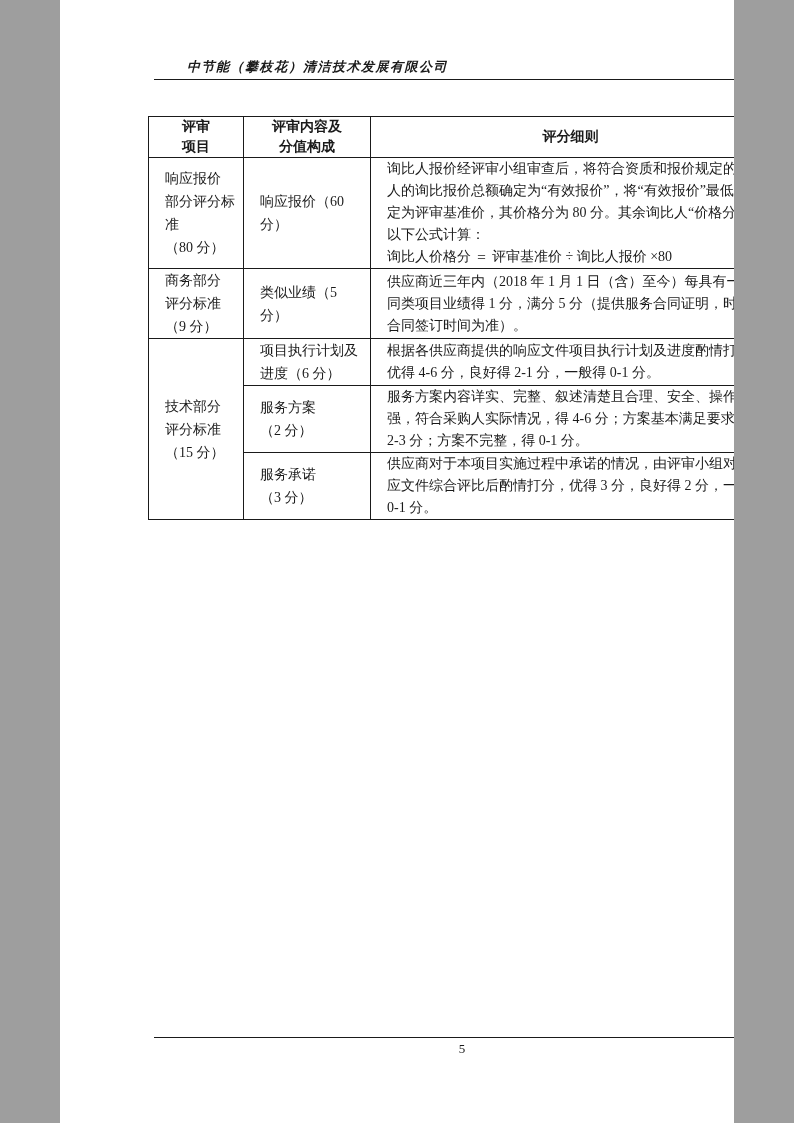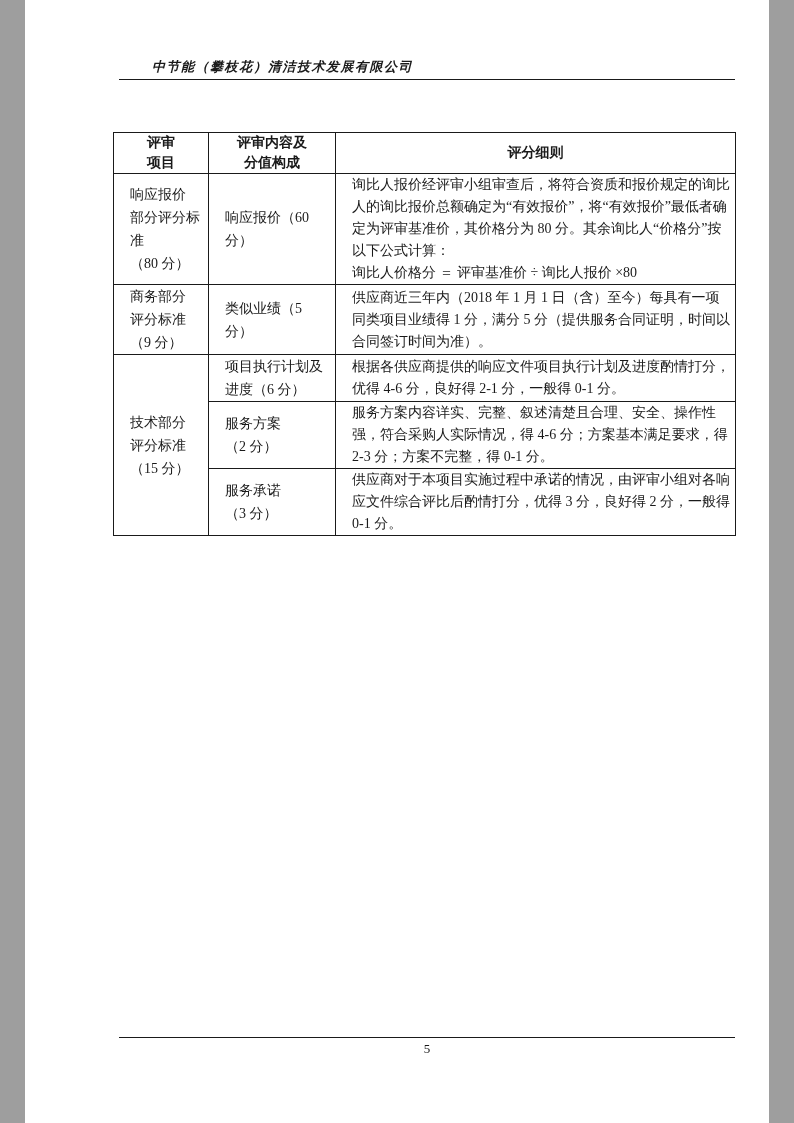--- a/index.html
+++ b/index.html
@@ -2,21 +2,21 @@
 <html><head>
 <meta charset="utf-8">
 <style>
   html, body {
     margin: 0;
     padding: 0;
     background: #9e9e9e;
   }
   .page {
     position: relative;
-    width: 744px;
+    width: 674px;
     height: 1123px;
     margin: 0 auto;
     background: #ffffff;
     font-family: "Liberation Serif", "DejaVu Serif", serif;
     color: #1a1a1a;
     overflow: hidden;
   }
 
   
   .doc-header {
@@ -34,21 +34,21 @@
     letter-spacing: 1.5px;
     padding-left: 33px;
     line-height: 18px;
     white-space: nowrap;
   }
 
   
   .eval-table {
     position: absolute;
     left: 88px;
-    top: 132px;
+    top: 116px;
     width: 622px;
     border-collapse: collapse;
     table-layout: fixed;
     font-size: 14px;
   }
   .eval-table col.c1 { width: 95px; }
   .eval-table col.c2 { width: 127px; }
   .eval-table col.c3 { width: 400px; }
 
   .eval-table th,

